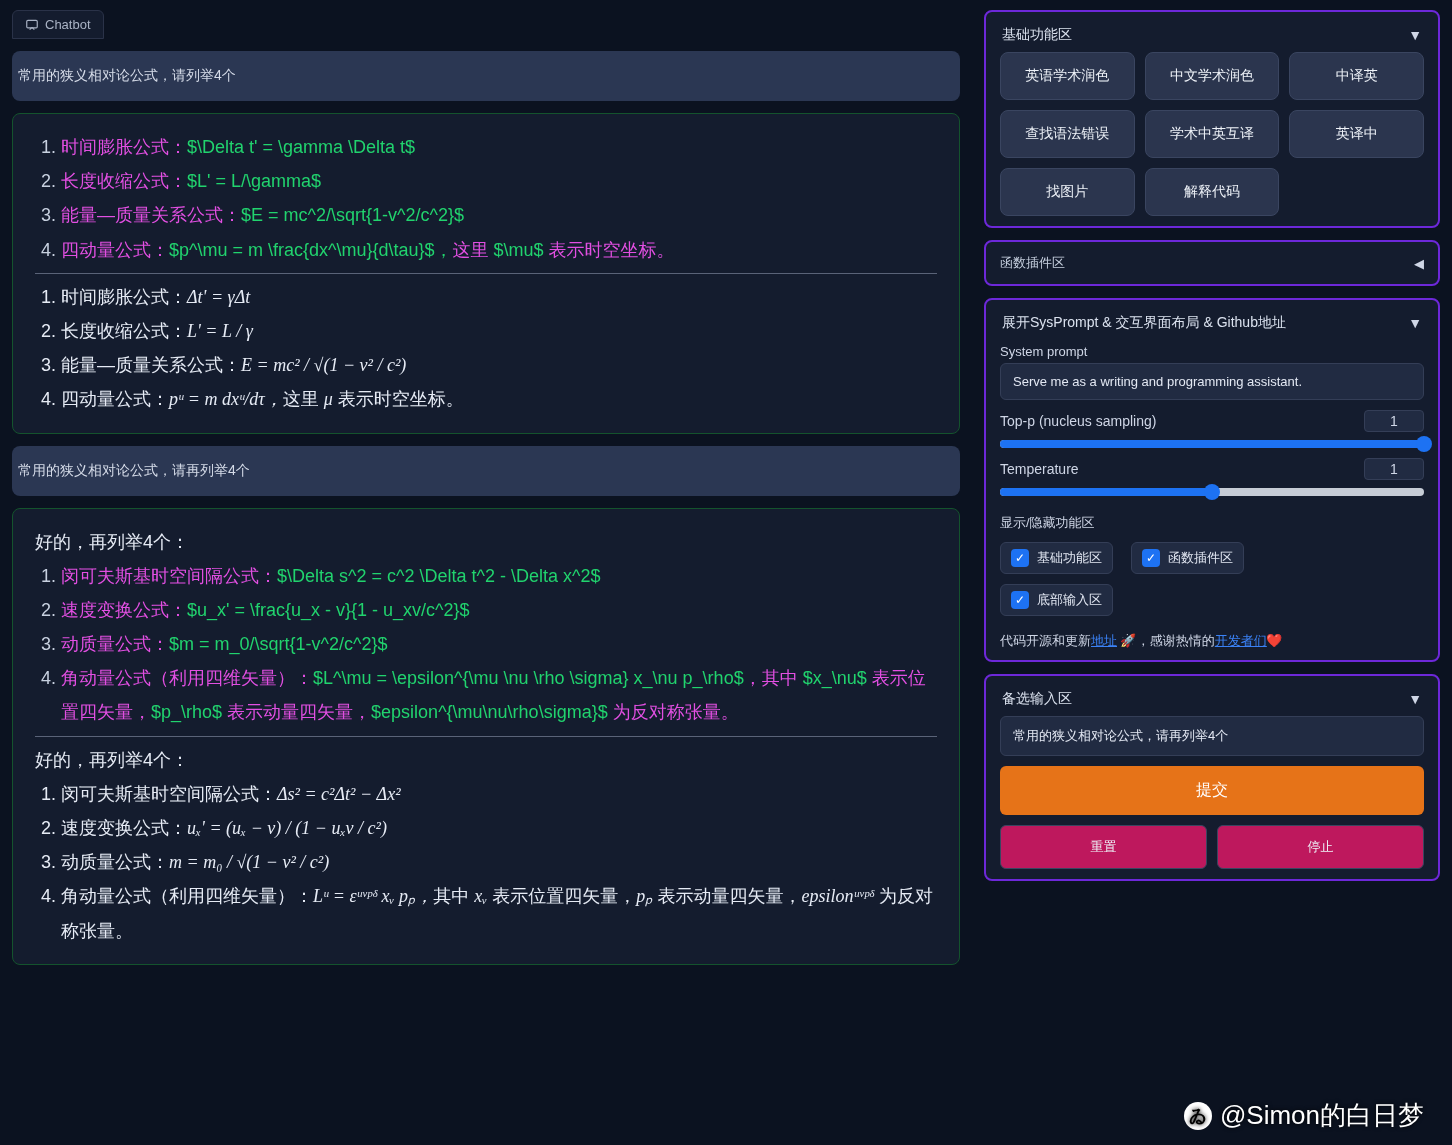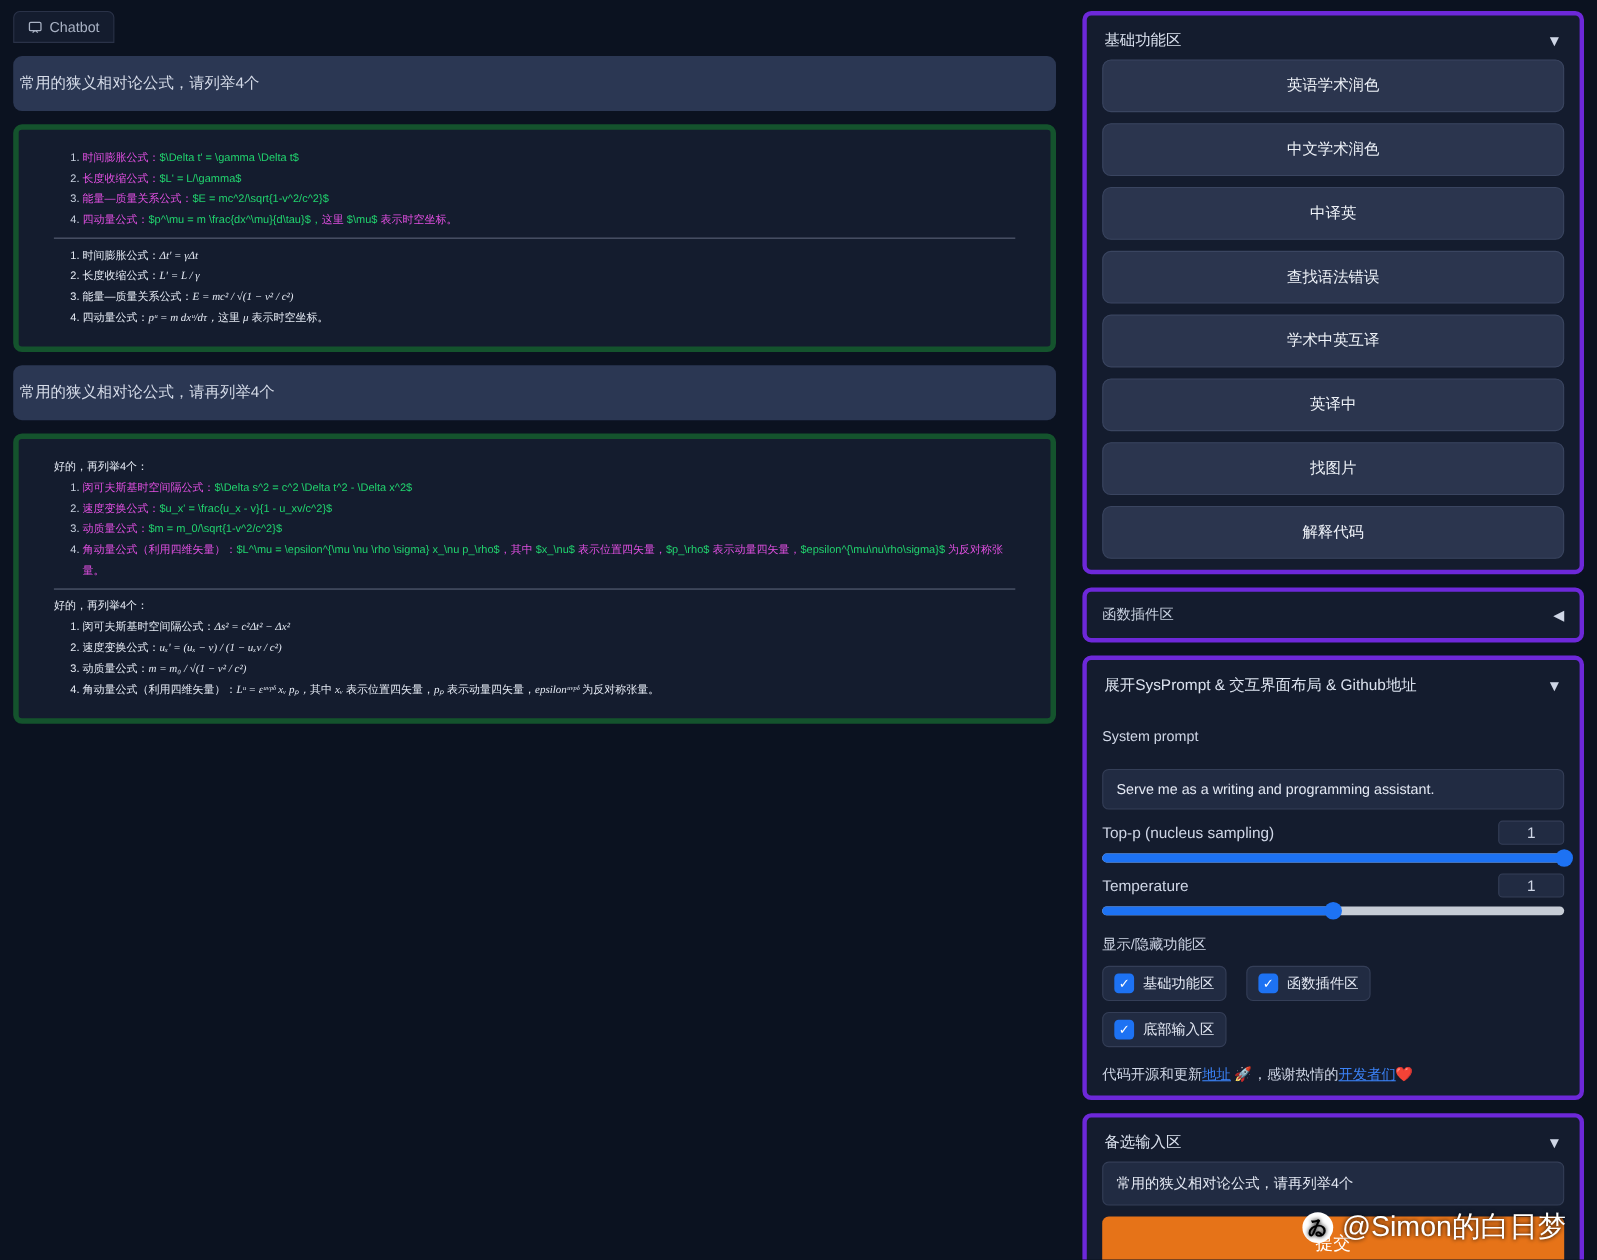--- a/index.html
+++ b/index.html
@@ -41,51 +41,51 @@
   .tab-icon { width: 14px; height: 14px; }
   .user-msg {
     background: #2b3753;
     border-radius: 8px;
     padding: 16px 6px;
     color: #d5dbe8;
     font-size: 14px;
   }
   .assist-msg {
     background: #141c2e;
-    border: 5px solid #14532d;
+    border: 1px solid #14532d;
     border-radius: 8px;
-    padding: 16px 32px;
-    font-size: 10px;
+    padding: 16px 22px;
+    font-size: 18px;
     line-height: 1.9;
   }
   .ol { list-style: decimal; padding-left: 26px; }
   .hr { border: none; border-top: 1px solid #5a6378; margin: 6px 0; }
   .white-fx { color: #e6ebf5; }
   .latex-raw { color: #21d36e; }
   .magenta { color: #e24fe2; }
   .math { font-family: "Times New Roman", serif; font-style: italic; margin-top: 16px; }
 
   .panel {
     background: #141c2e;
-    border: 4px solid #6d28d9;
+    border: 2px solid #6d28d9;
     border-radius: 8px;
     padding: 10px 14px;
   }
   .panel-head {
     display: flex;
     justify-content: space-between;
     align-items: center;
     padding: 4px 2px 8px 2px;
     color: #dbe2ef;
     font-size: 14px;
   }
   .chev { color: #cfd6e6; }
   .btn-grid {
     display: grid;
-    grid-template-columns: 1fr;
+    grid-template-columns: 1fr 1fr 1fr;
     gap: 10px;
   }
   .fn-btn {
     background: #2b354e;
     border: 1px solid #3a4560;
     color: #eef2f8;
     border-radius: 8px;
     padding: 14px 0;
     text-align: center;
     font-size: 14px;
@@ -268,21 +268,21 @@
         <span>函数插件区</span>
         <span class="chev">◀</span>
       </div>
     </div>
 
     <div class="panel">
       <div class="panel-head">
         <span>展开SysPrompt &amp; 交互界面布局 &amp; Github地址</span>
         <span class="chev">▼</span>
       </div>
-      <div style="color:#cfd6e6;margin:22px 0;">System prompt</div>
+      <div style="color:#cfd6e6;margin:4px 0;">System prompt</div>
       <div class="textbox">Serve me as a writing and programming assistant.</div>
 
       <div class="slider-row">
         <span>Top-p (nucleus sampling)</span>
         <span class="slider-val">1</span>
       </div>
       <div class="slider-track">
         <div class="slider-fill" style="width:100%"></div>
         <div class="slider-thumb" style="left:100%"></div>
       </div>

